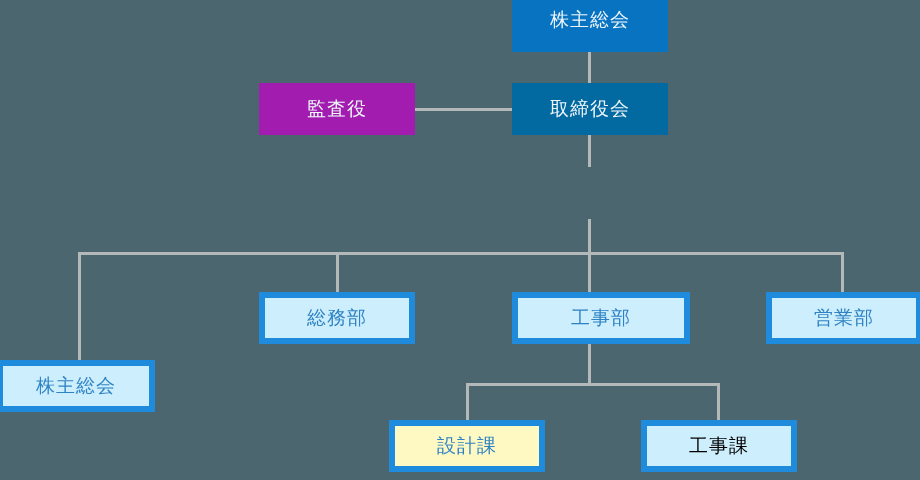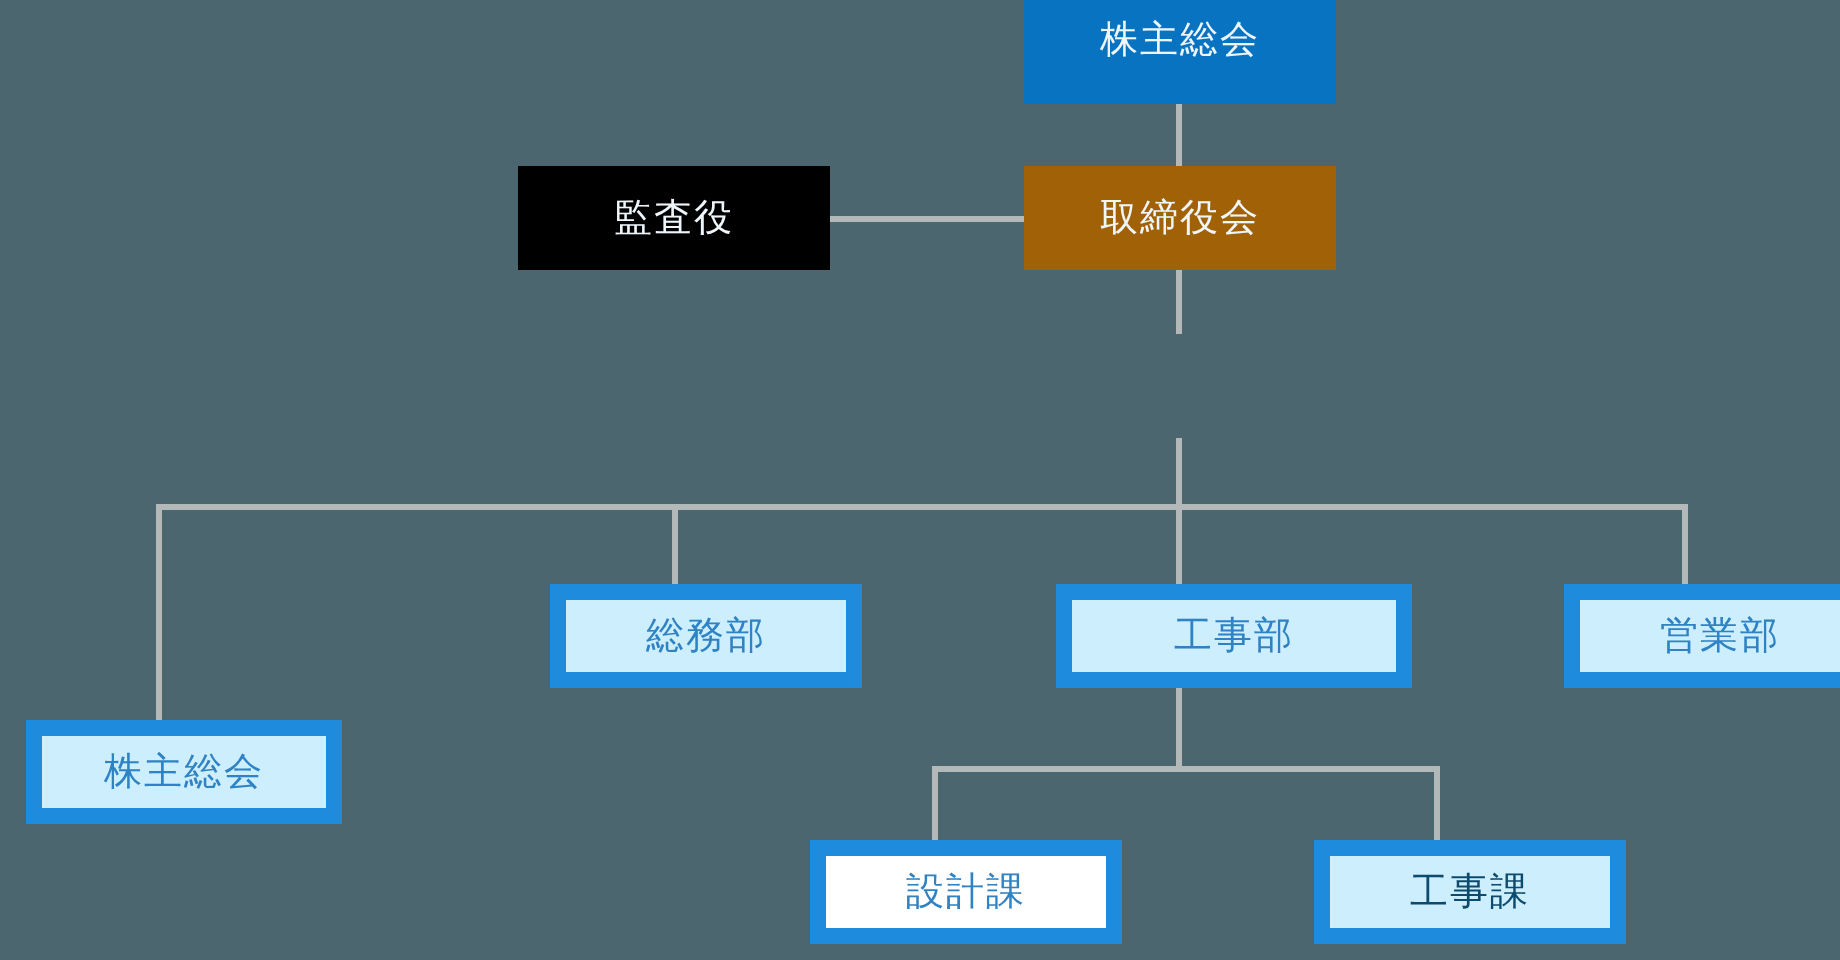--- a/index.html
+++ b/index.html
@@ -20,22 +20,21 @@
     z-index:3;
   }
   .node.dark{
     background:#0873c1;
     color:#eef6fb;
     border:0;
   }
   .node.light{
     background:#cdeefd;
     color:#2f83c4;
-    border:8px solid #a3a3a3;
-    margin-left:16px;
+    border:6px solid #a3a3a3;
   }
 
   .line{
     position:absolute;
     background:#b3b8b8;
     z-index:1;
   }
   .vline{width:3px;}
   .hline{height:3px;}
 </style>
@@ -52,37 +51,37 @@
     <div class="line vline" style="background: rgb(179, 184, 184); left: 336px; top: 252px; height: 42px;"></div>
     <div class="line vline" style="background: rgb(179, 184, 184); left: 588px; top: 252px; height: 42px;"></div>
     <div class="line vline" style="background: rgb(179, 184, 184); left: 841px; top: 252px; height: 42px;"></div>
     <div class="line vline" style="background: rgb(179, 184, 184); left: 588px; top: 343px; height: 42px;"></div>
     <div class="line hline" style="background: rgb(179, 184, 184); left: 466px; top: 383px; width: 254px;"></div>
     <div class="line vline" style="background: rgb(179, 184, 184); left: 466px; top: 383px; height: 39px;"></div>
     <div class="line vline" style="background: rgb(179, 184, 184); left: 717px; top: 383px; height: 39px;"></div>
     <div class="node dark" style="left: 512px; top: -12px; width: 156px; height: 64px; background: rgb(8, 115, 193); color: rgb(238, 246, 251);">
       <span>株主総会</span>
     </div>
-    <div class="node dark" style="left: 259px; top: 83px; width: 156px; height: 52px; background: #000000; color: rgb(238, 246, 251);">
+    <div class="node dark" style="left: 259px; top: 83px; width: 156px; height: 52px; background: #a21caf; color: rgb(238, 246, 251);">
       <span>監査役</span>
     </div>
-    <div class="node dark" style="left: 512px; top: 83px; width: 156px; height: 52px; background: #a16207; color: rgb(238, 246, 251);">
+    <div class="node dark" style="left: 512px; top: 83px; width: 156px; height: 52px; background: #0369a1; color: rgb(238, 246, 251);">
       <span>取締役会</span>
     </div>
     <div class="node light" style="left: 259px; top: 292px; width: 156px; height: 52px; background: rgb(205, 238, 253); color: rgb(47, 131, 196); border-color: rgb(30, 139, 220);">
       <span>総務部</span>
     </div>
     <div class="node light" style="left: 512px; top: 292px; width: 178px; height: 52px; background: rgb(205, 238, 253); color: rgb(47, 131, 196); border-color: rgb(30, 139, 220);">
       <span>工事部</span>
     </div>
     <div class="node light" style="left: 766px; top: 292px; width: 156px; height: 52px; background: rgb(205, 238, 253); color: rgb(47, 131, 196); border-color: rgb(30, 139, 220);">
       <span>営業部</span>
     </div>
     <div class="node light" style="left: -3px; top: 360px; width: 158px; height: 52px; background: rgb(205, 238, 253); color: rgb(47, 131, 196); border-color: rgb(30, 139, 220);">
       <span>株主総会</span>
     </div>
-    <div class="node light" style="left: 389px; top: 420px; width: 156px; height: 52px; background: #ffffff; color: rgb(47, 131, 196); border-color: rgb(30, 139, 220);">
+    <div class="node light" style="left: 389px; top: 420px; width: 156px; height: 52px; background: #fef9c3; color: rgb(47, 131, 196); border-color: rgb(30, 139, 220);">
       <span>設計課</span>
     </div>
-    <div class="node light" style="left: 641px; top: 420px; width: 156px; height: 52px; background: rgb(205, 238, 253); color: #0c4a6e; border-color: rgb(30, 139, 220);">
+    <div class="node light" style="left: 641px; top: 420px; width: 156px; height: 52px; background: rgb(205, 238, 253); color: #000000; border-color: rgb(30, 139, 220);">
       <span>工事課</span>
     </div>
   </div>
 
 </body></html>

